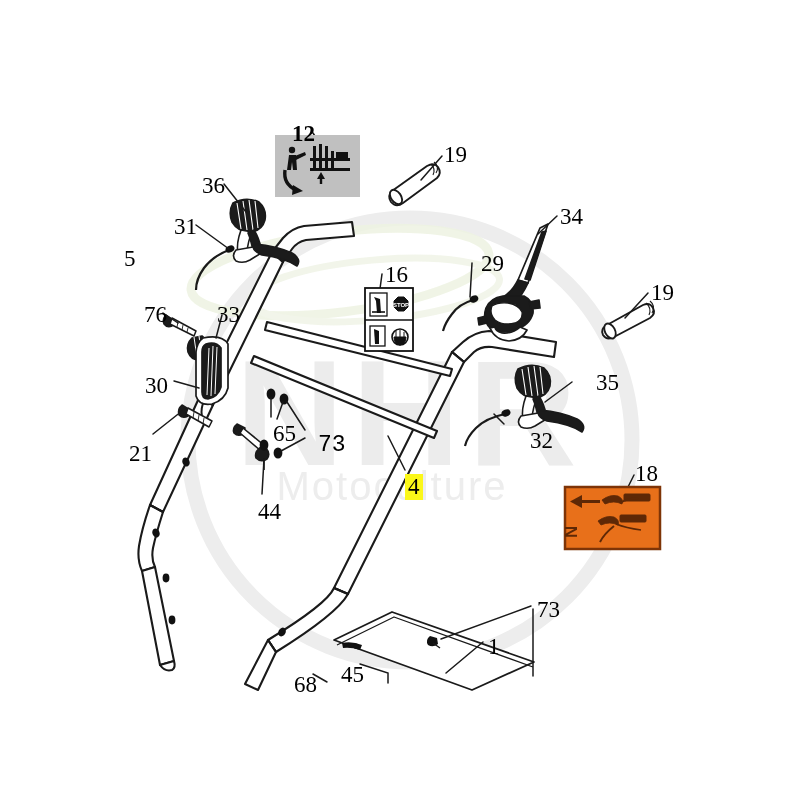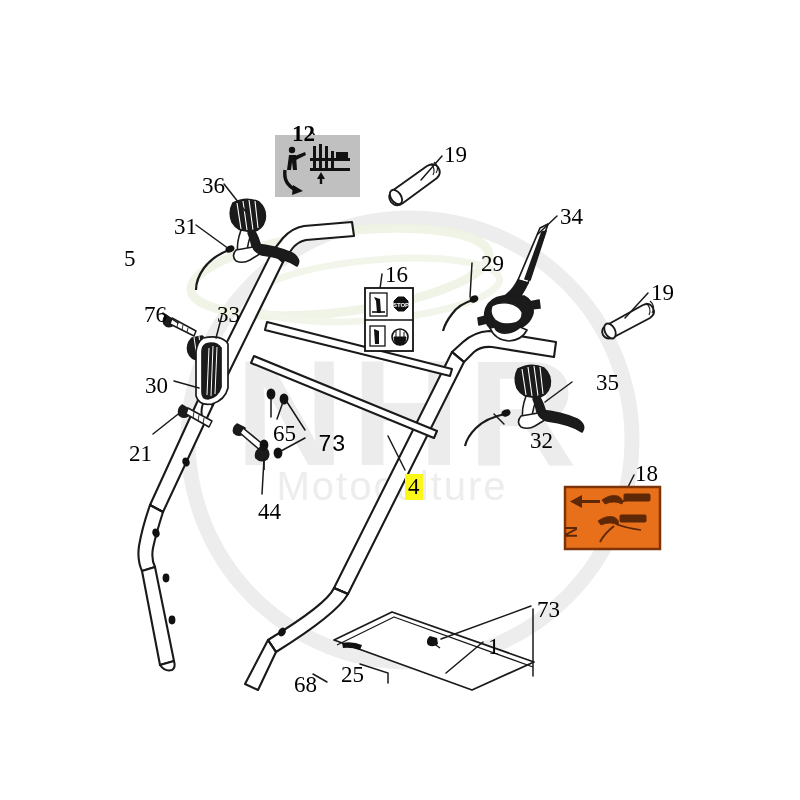--- a/index.html
+++ b/index.html
@@ -334,16 +334,16 @@
   <div class="callout" style="left:576px; top:371px;margin-left:20px;">35</div>
   <div class="callout" style="left:129px; top:442px;">21</div>
   <div class="callout" style="left:508px; top:429px;margin-left:22px;">32</div>
   <div class="callout" style="left:265px; top:422px;padding-left:8px;">65</div>
   <div class="callout" style="left:318px; top:434px;font-family:Liberation Mono, monospace;">73</div>
   <div class="callout" style="left:635px; top:462px;text-align:center;">18</div>
   <div class="callout highlight" style="left:405px; top:474px;">4</div>
   <div class="callout" style="left:258px; top:500px;">44</div>
   <div class="callout" style="left:537px; top:598px;">73</div>
   <div class="callout" style="left:488px; top:635px;">1</div>
-  <div class="callout" style="left:341px; top:663px;">25</div>
+  <div class="callout" style="left:341px; top:663px;">45</div>
   <div class="callout" style="left:294px; top:673px;">68</div>
 
 </div>
 
 </body></html>

